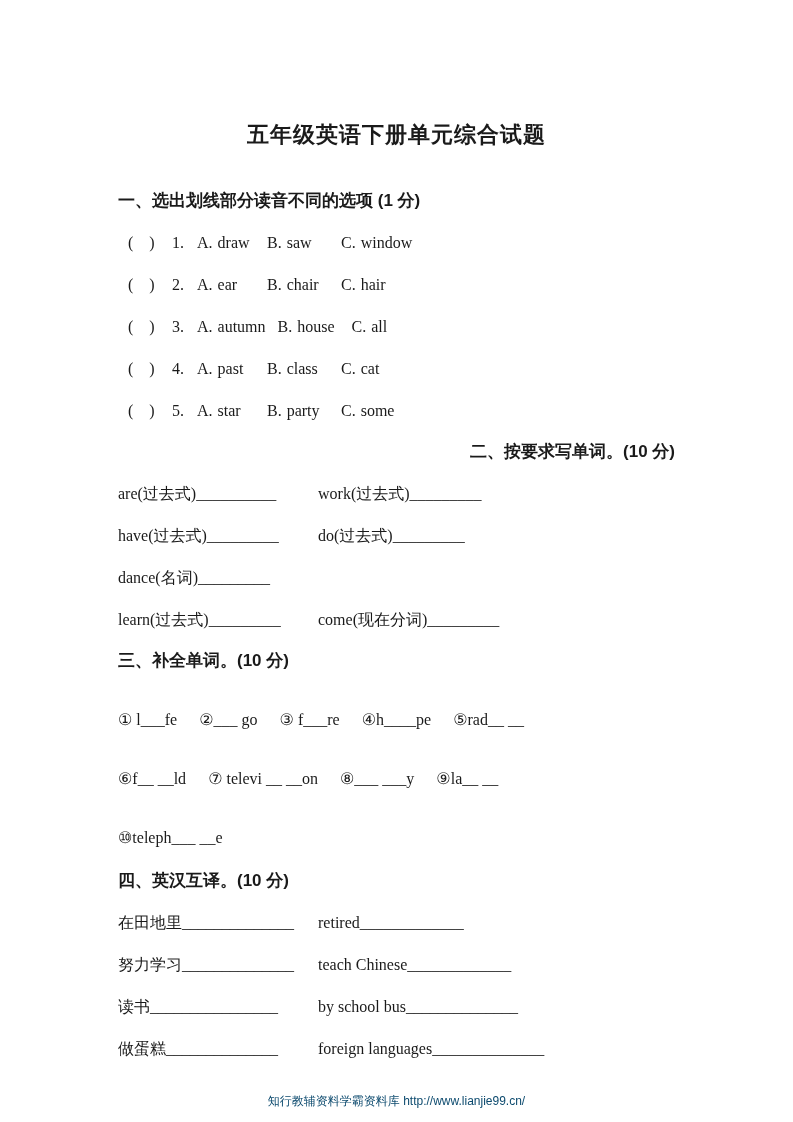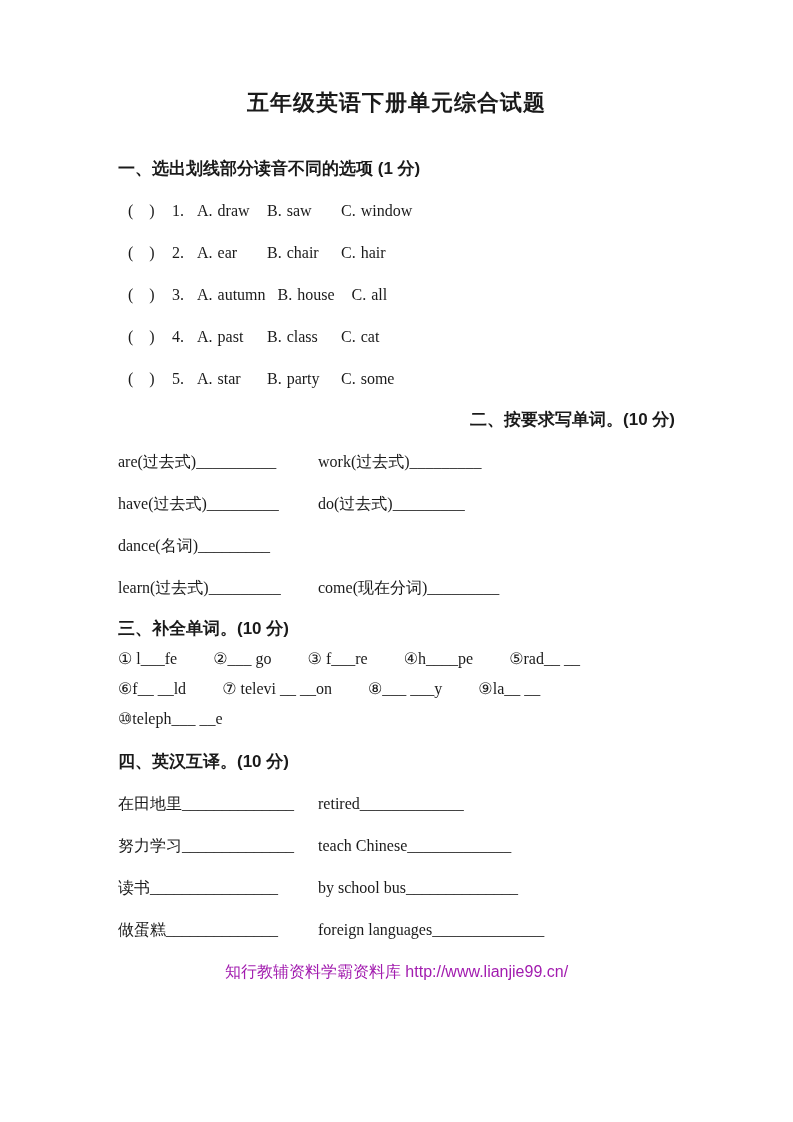--- a/index.html
+++ b/index.html
@@ -14,21 +14,21 @@
     margin: 0 auto;
     background: #ffffff;
     box-sizing: border-box;
     padding: 0 118px;
     overflow: hidden;
     font-family: "Liberation Serif", "DejaVu Serif", serif;
     font-size: 16px;
     color: #1a1a1a;
   }
   .doc-title {
-    padding-top: 88px;
+    padding-top: 120px;
     text-align: center;
     font-size: 22px;
     font-weight: bold;
     font-family: "Liberation Sans", "DejaVu Sans", sans-serif;
     letter-spacing: 1px;
     line-height: 30px;
   }
   .sec-heading {
     font-size: 17px;
     font-weight: bold;
@@ -70,32 +70,32 @@
   .two-col {
     display: flex;
     margin-top: 20px;
     line-height: 22px;
   }
   .two-col .col1 { width: 200px; }
   .two-col .col2 { flex: 1; }
 
   .c-row {
     display: flex;
-    margin-top: 8px;
-    line-height: 22px;
-    gap: 36px;
+    margin-top: 37px;
+    line-height: 22px;
+    gap: 22px;
     white-space: pre;
   }
 
   .footer {
-    margin-top: 20px;
+    margin-top: 30px;
     text-align: center;
     font-family: "Liberation Sans", "DejaVu Sans", sans-serif;
-    font-size: 16px;
-    color: #a21caf;
+    font-size: 12px;
+    color: #0c4a6e;
     line-height: 22px;
   }
 </style>
 </head>
 <body>
 
 <div class="page">
 
   <div class="doc-title">五年级英语下册单元综合试题</div>
 

